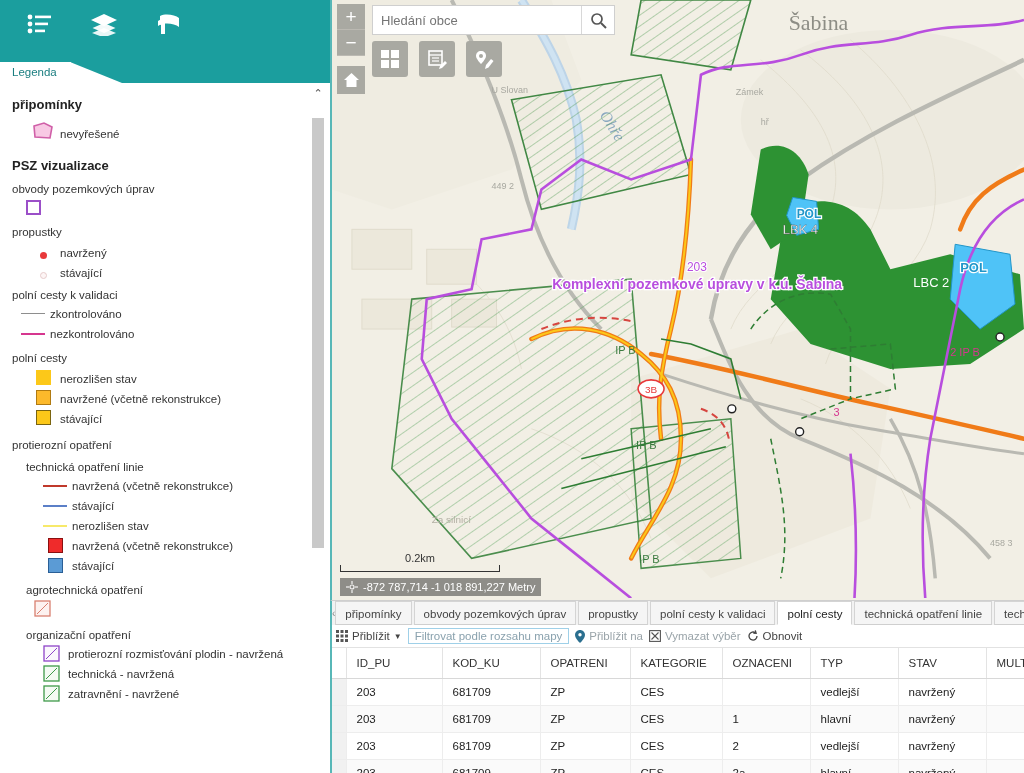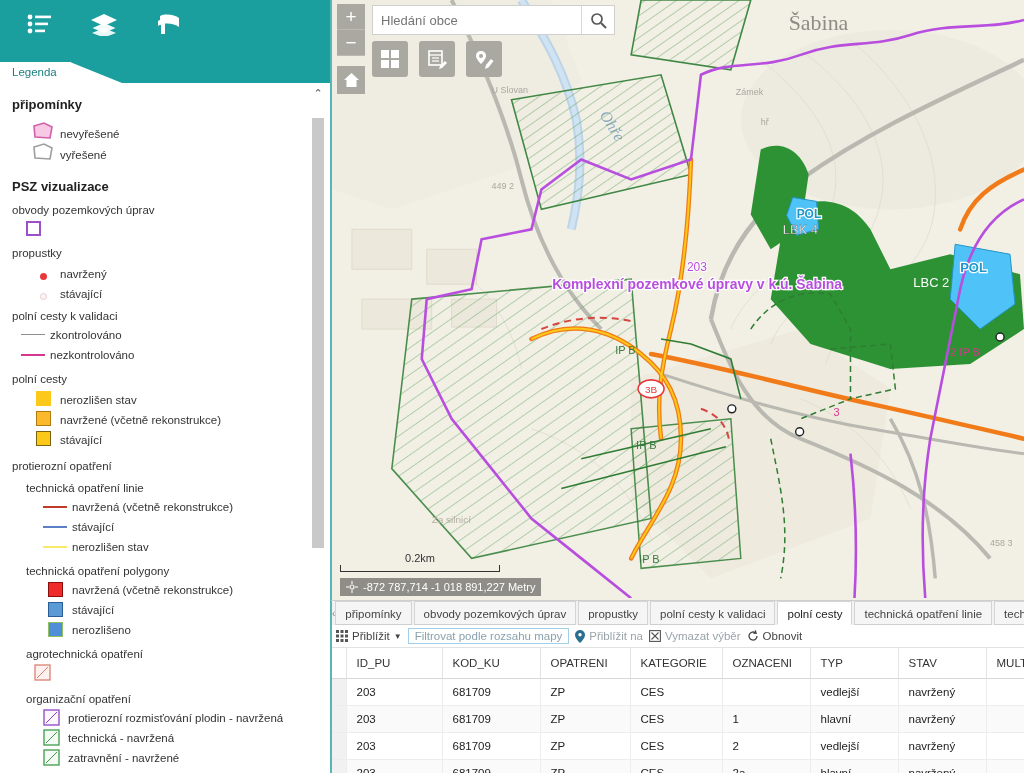--- a/index.html
+++ b/index.html
@@ -207,28 +207,20 @@
       <div class="lg-h1">připomínky</div>
 
       <div class="lg-item indent1">
         <span class="sym">
           <svg width="22" height="18" viewBox="0 0 22 18" class="poly-sym">
               <polygon points="2,4 12,1 20,5 18,16 3,15" fill="#f8c9e4" stroke="#d060a8" stroke-width="1.6"></polygon>
             </svg>
         </span>
         <span>nevyřešené</span>
       </div>
-      <div class="lg-item indent1">
-        <span class="sym">
-          <svg width="22" height="18" viewBox="0 0 22 18" class="poly-sym">
-              <polygon points="2,4 12,1 20,5 18,16 3,15" fill="#ffffff" stroke="#9e9e9e" stroke-width="1.6"></polygon>
-            </svg>
-        </span>
-        <span>vyřešené</span>
-      </div>
 
       <div class="lg-h1" style="margin-top:18px">PSZ vizualizace</div>
 
       <div class="lg-group">obvody pozemkových úprav</div>
       <div class="lg-item" style="margin-left:14px">
         <span class="sym" style="width:22px;flex:0 0 22px;justify-content:flex-start">
           <span class="sq" style="background:#ffffff;border:2px solid #9b4fc8"></span>
         </span>
       </div>
 
@@ -295,38 +287,31 @@
           </span>
         <span>stávající</span>
       </div>
       <div class="lg-item indent2">
         <span class="sym">
             <span class="line" style="border-top-color:#f7e96a;border-top-width:2.5px"></span>
           </span>
         <span>nerozlišen stav</span>
       </div>
 
-      <div class="lg-group indent1">technická opatření polygony</div>
       <div class="lg-item indent2">
         <span class="sym">
             <span class="sq" style="background:#ef2b2b;border:1.5px solid #8a1010"></span>
           </span>
         <span>navržená (včetně rekonstrukce)</span>
       </div>
       <div class="lg-item indent2">
         <span class="sym">
             <span class="sq" style="background:#5b9bd5;border:1.5px solid #2a5f96"></span>
           </span>
         <span>stávající</span>
-      </div>
-      <div class="lg-item indent2">
-        <span class="sym">
-            <span class="sq" style="background:#4f8fd8;border:1.5px solid #8fbf5f"></span>
-          </span>
-        <span>nerozlišeno</span>
       </div>
 
       <div class="lg-group" style="margin-left:14px">agrotechnická opatření</div>
       <div class="lg-item" style="margin-left:22px">
         <span class="sym" style="width:22px;flex:0 0 22px;justify-content:flex-start">
           <svg width="17" height="17" viewBox="0 0 17 17" class="poly-sym">
               <rect x="1" y="1" width="15" height="15" fill="#fdf2f0" stroke="#d98070" stroke-width="1.3"></rect>
               <line x1="3" y1="14" x2="14" y2="3" stroke="#d98070" stroke-width="1"></line>
             </svg>
         </span>

